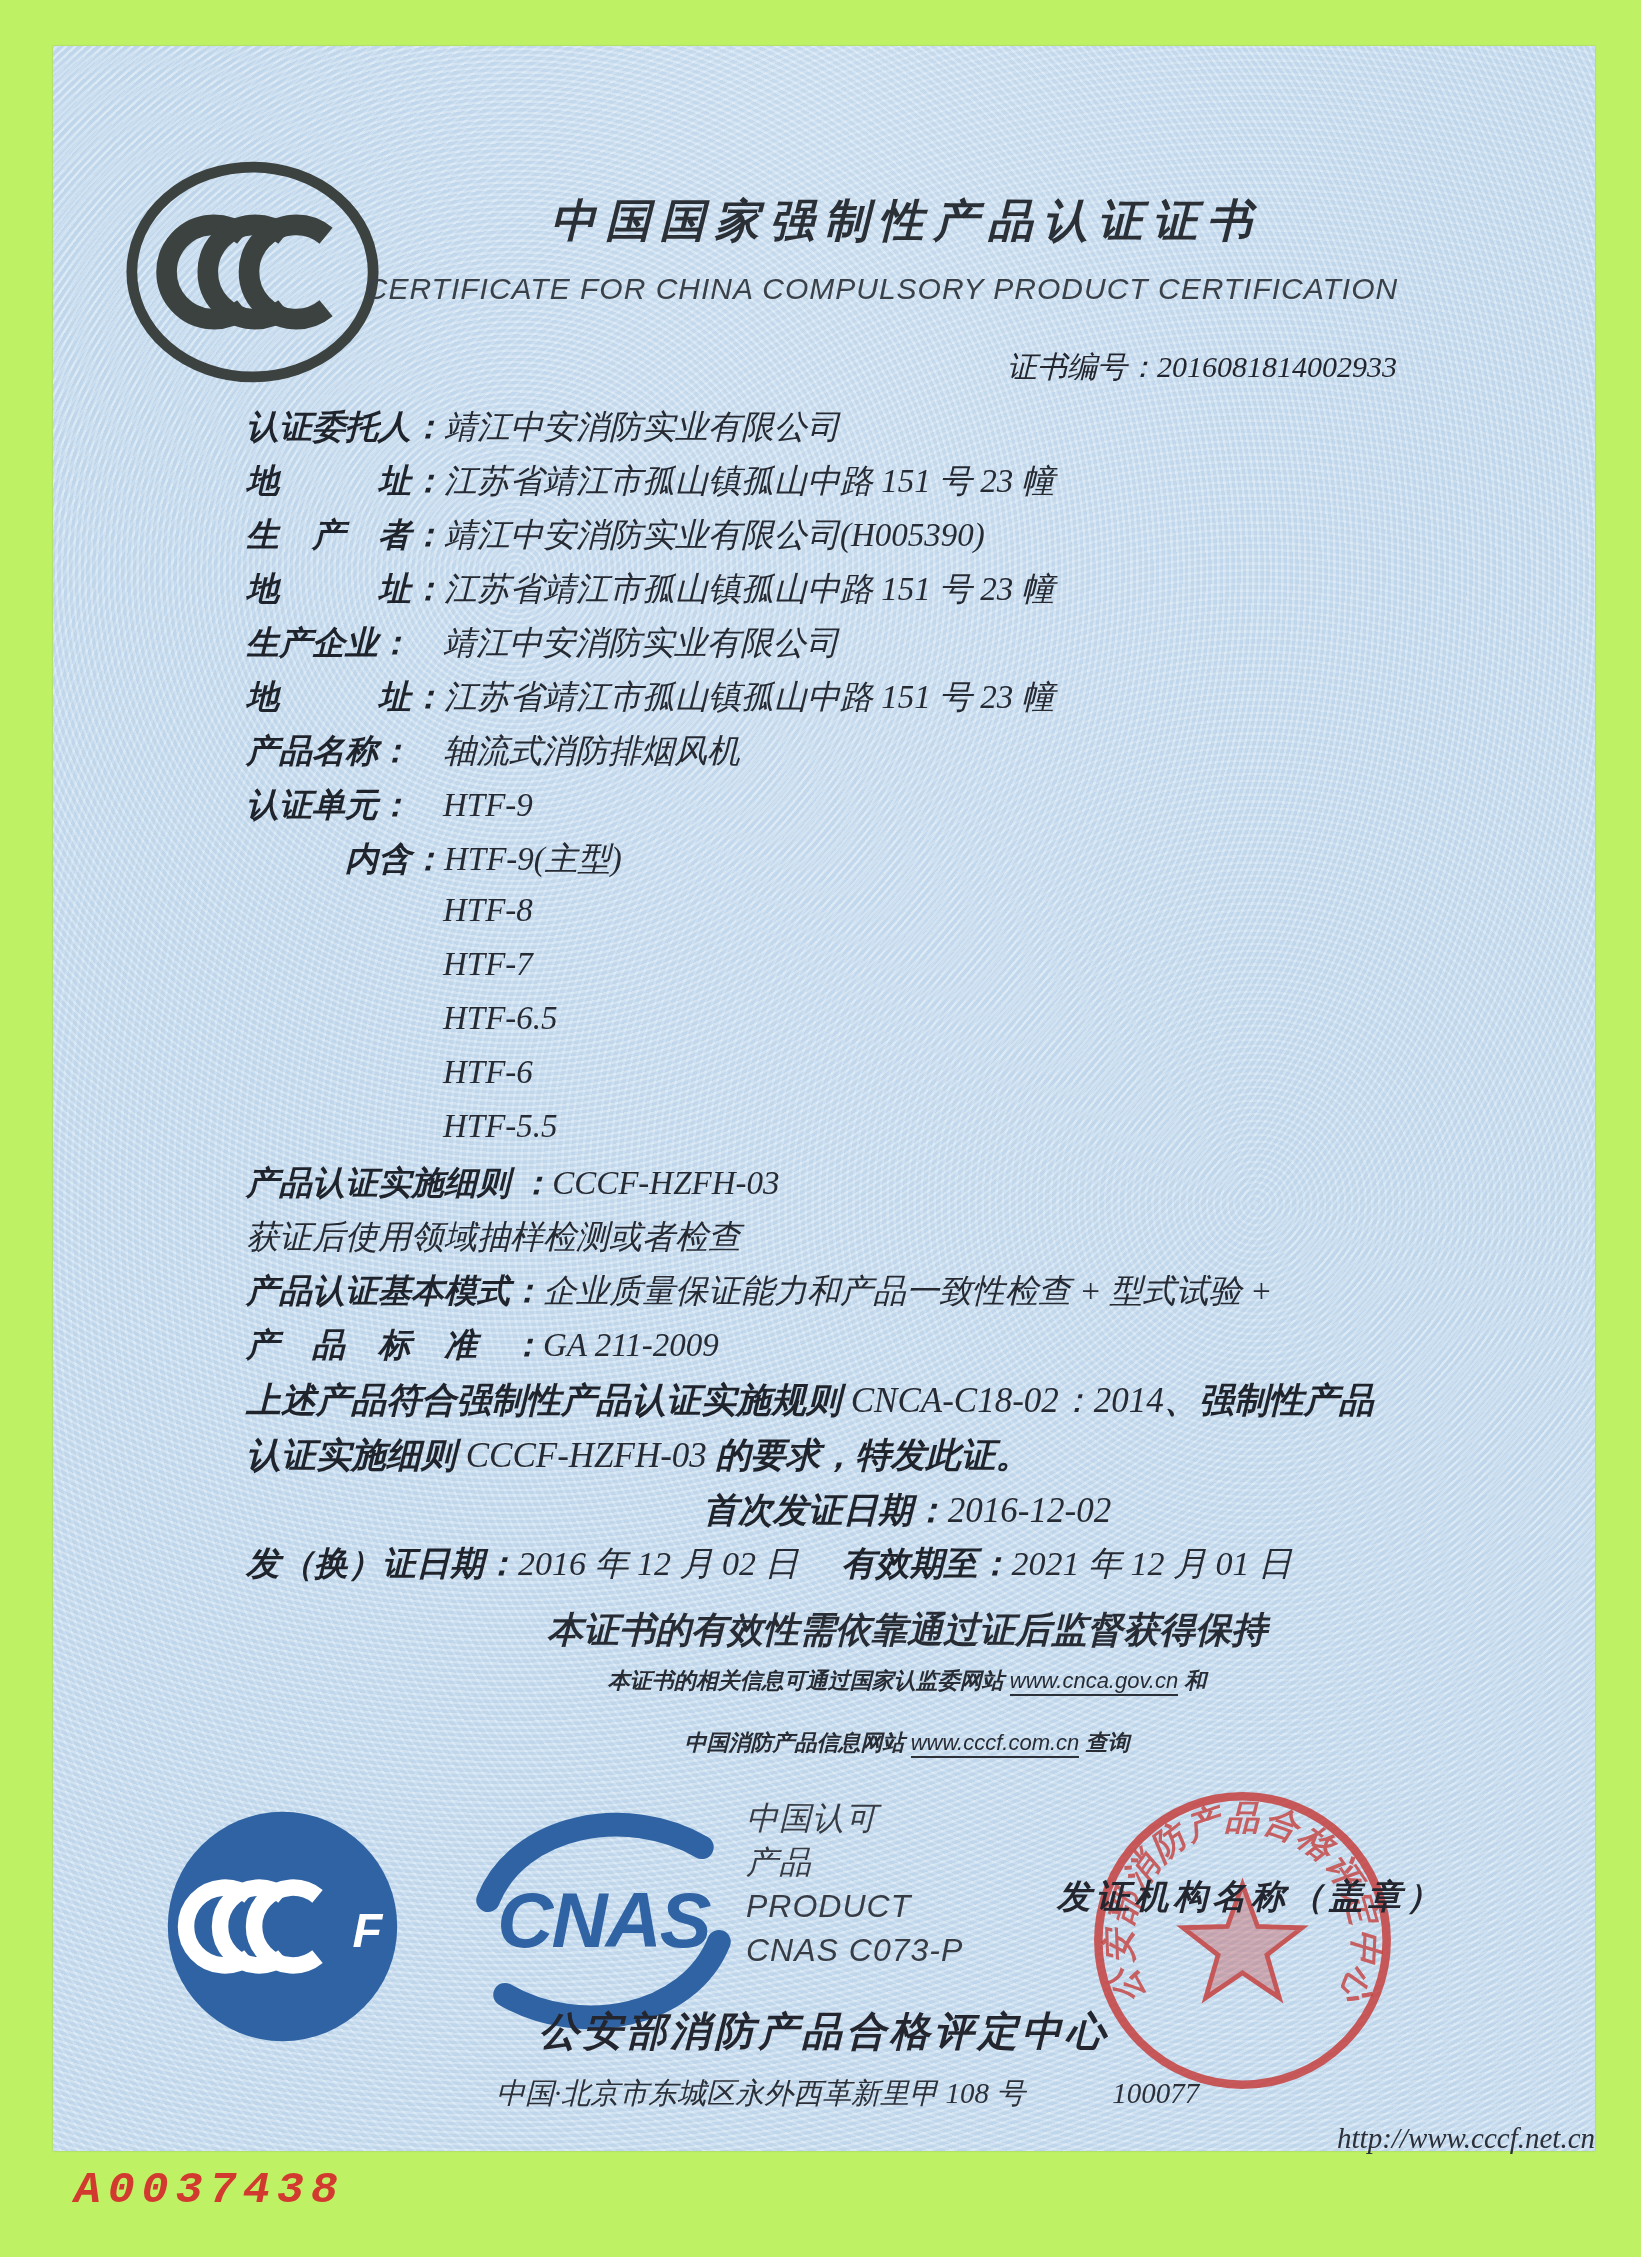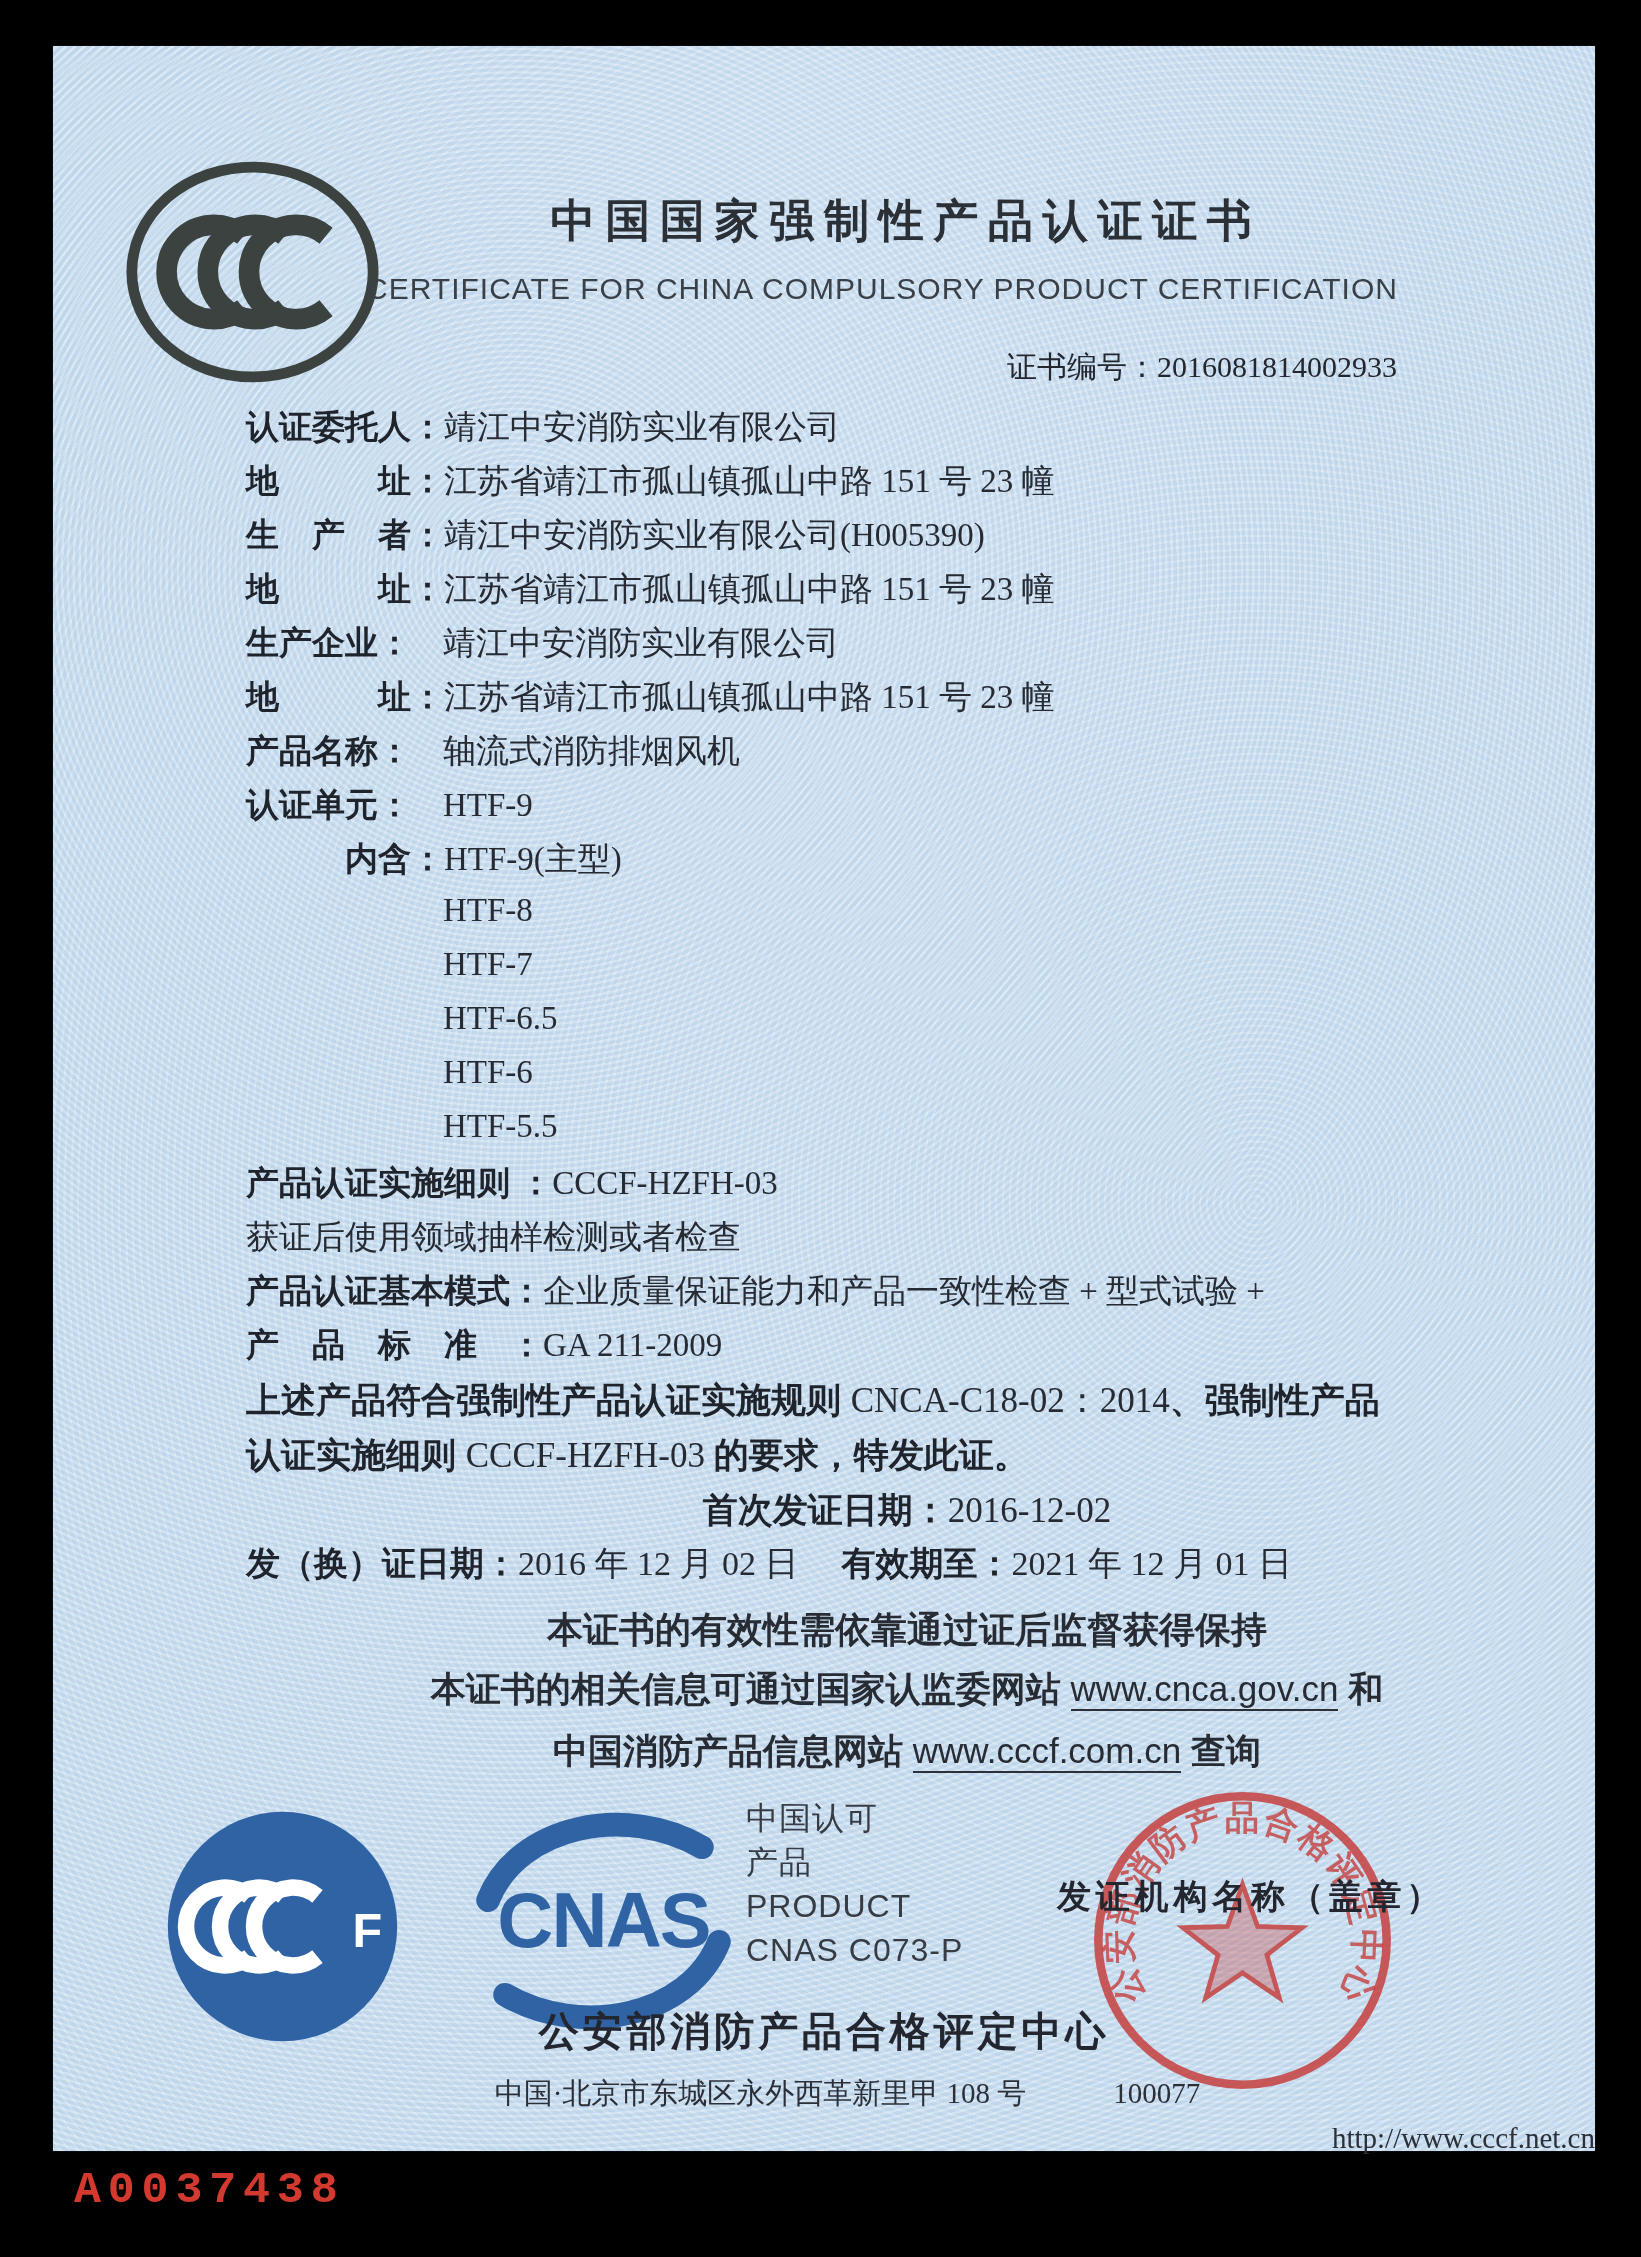--- a/index.html
+++ b/index.html
@@ -1,18 +1,18 @@
 <!DOCTYPE html>
 <html><head>
 <meta charset="utf-8">
 <style>
   html,body{margin:0;padding:0;}
   body{width:1641px;height:2257px;position:relative;background:#e8e7e3;
        font-family:"Liberation Sans","DejaVu Sans",sans-serif;}
-  .page{position:absolute;left:0;top:0;width:1641px;height:2257px;background:#000000;overflow:hidden;}
+  .page{position:absolute;left:0;top:0;width:1641px;height:2257px;background:#bef264;overflow:hidden;font-style:italic;}
 
   
   .cert{position:absolute;left:53px;top:46px;width:1542px;height:2105px;
         background:
           radial-gradient(ellipse at 50% 0%, rgba(255,255,255,.10), rgba(255,255,255,0) 60%),
           repeating-radial-gradient(circle at 30% 25%, rgba(255,255,255,.16) 0 1.9px, rgba(148,180,215,.16) 2.9px 5.8px),
           repeating-radial-gradient(circle at 78% 55%, rgba(255,255,255,.13) 0 1.9px, rgba(148,180,215,.13) 2.9px 6.8px),
           #cfe2f2;
         box-shadow:0 0 1.9px rgba(90,110,140,.35);}
 
@@ -31,21 +31,21 @@
   .lbl{display:inline-block;min-width:197px;white-space:pre;font-weight:700;color:#1f232b;}
   .val{font-family:"Liberation Serif","DejaVu Serif",serif;color:#262a33;}
   .row.stmt{font-size:35px;height:55px;}
   .b{font-weight:700;color:#1f232b;}
   .c{font-family:"Liberation Serif","DejaVu Serif",serif;font-weight:400;color:#262a33;}
   .row.center{text-align:center;}
   .fi-label{font-weight:700;font-size:35px;color:#1f232b;}
   .dates{font-size:34px;height:55px;}
   .gap{display:inline-block;width:43px;}
   .maintain{height:60px;font-size:36px;text-align:center;font-weight:600;color:#272b33;margin-top:10px;}
-  .info{height:62px;font-size:35px;text-align:center;font-weight:600;color:#272b33;}
+  .info{height:62px;font-size:22px;text-align:center;font-weight:600;color:#272b33;}
   .link{font-weight:500;border-bottom:2.9px solid #2c3039;padding-bottom:1px;}
 
   
   .cccf-logo{position:absolute;left:108px;top:1759px;width:243px;height:243px;}
   .cnas-logo{position:absolute;left:401px;top:1752px;width:299px;height:246px;}
   .cnas-caption{position:absolute;left:693px;top:1750px;font-size:32px;line-height:44px;
         color:#363b44;font-weight:500;letter-spacing:1px;}
   .stamp{position:absolute;left:1033px;top:1738px;width:313px;height:313px;z-index:2;}
   .stamp-caption{position:absolute;left:1004px;top:1828px;width:444px;z-index:3;
         font-family:"Liberation Serif","DejaVu Serif",serif;font-weight:700;

